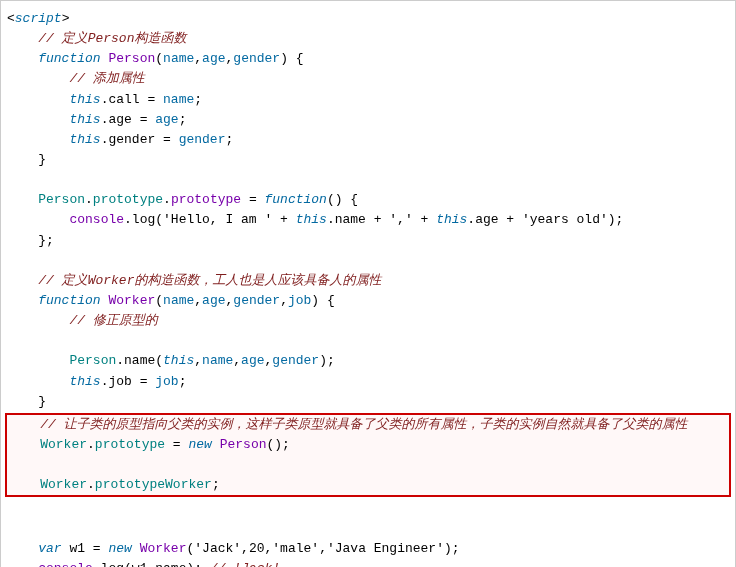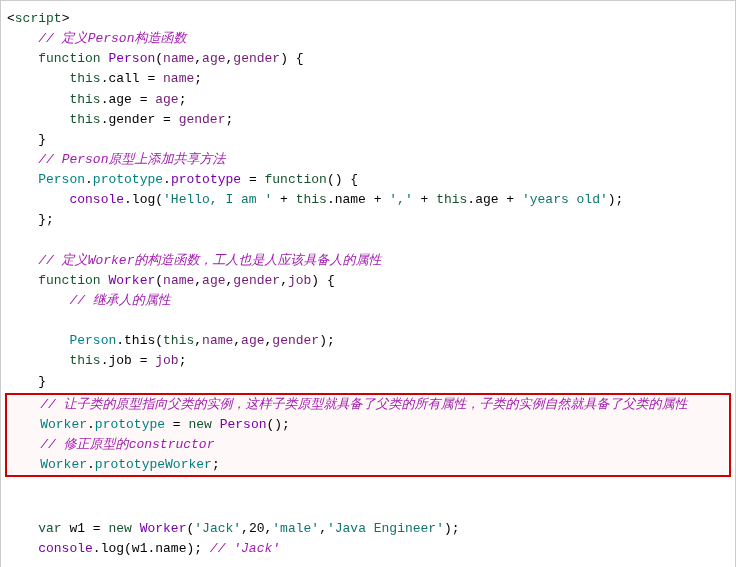--- a/index.html
+++ b/index.html
@@ -16,57 +16,58 @@
       background: #fff;
       width: 736px;
       min-height: 567px;
     }
     .line {
       display: flex;
       align-items: flex-start;
       padding: 0 2px;
       white-space: pre;
     }
-    .kw { color: #14532d; }
+    .kw { color: #0369a1; font-style: italic; }
     .fn { color: #7700aa; }
-    .cm { color: #a21caf; font-style: italic; }
-    .str { color: #0f766e; }
-    .var { color: #701a75; }
+    .cm { color: #7f1d1d; font-style: italic; }
+    .str { color: #000000; }
+    .var { color: #0369a1; }
     .plain { color: #000; }
     .cn { color: #008080; }
     span { font-family: 'Courier New', Courier, monospace; }
   </style>
 </head>
 <body>
 
 <div class="code-container">
   <div class="line"><span class="plain">&lt;</span><span class="kw">script</span><span class="plain">&gt;</span></div>
   <div class="line"><span class="plain">    </span><span class="cm">// 定义<em>Person</em>构造函数</span></div>
   <div class="line"><span class="plain">    </span><span class="kw">function</span><span class="plain"> </span><span class="fn">Person</span><span class="plain">(</span><span class="var">name</span><span class="plain">,</span><span class="var">age</span><span class="plain">,</span><span class="var">gender</span><span class="plain">) {</span></div>
+  <div class="line"><span class="plain">        </span><span class="cm">// 添加属性</span></div>
   <div class="line"><span class="plain">        </span><span class="kw">this</span><span class="plain">.call = </span><span class="var">name</span><span class="plain">;</span></div>
   <div class="line"><span class="plain">        </span><span class="kw">this</span><span class="plain">.age = </span><span class="var">age</span><span class="plain">;</span></div>
   <div class="line"><span class="plain">        </span><span class="kw">this</span><span class="plain">.gender = </span><span class="var">gender</span><span class="plain">;</span></div>
   <div class="line"><span class="plain">    }</span></div>
-  <div class="line"><span class="plain">    </span><span class="cm">// <em>Person</em>原型上添加共享方法</span></div>
+  <div class="line"><span class="plain">    </span></div>
   <div class="line"><span class="plain">    </span><span class="cn">Person</span><span class="plain">.</span><span class="cn">prototype</span><span class="plain">.</span><span class="fn">prototype</span><span class="plain"> = </span><span class="kw">function</span><span class="plain">() {</span></div>
   <div class="line"><span class="plain">        </span><span class="fn">console</span><span class="plain">.log(</span><span class="str">'Hello, I am '</span><span class="plain"> + </span><span class="kw">this</span><span class="plain">.name + </span><span class="str">','</span><span class="plain"> + </span><span class="kw">this</span><span class="plain">.age + </span><span class="str">'years old'</span><span class="plain">);</span></div>
   <div class="line"><span class="plain">    };</span></div>
   <div class="line">&nbsp;</div>
   <div class="line"><span class="plain">    </span><span class="cm">// 定义<em>Worker</em>的构造函数，工人也是人应该具备人的属性</span></div>
   <div class="line"><span class="plain">    </span><span class="kw">function</span><span class="plain"> </span><span class="fn">Worker</span><span class="plain">(</span><span class="var">name</span><span class="plain">,</span><span class="var">age</span><span class="plain">,</span><span class="var">gender</span><span class="plain">,</span><span class="var">job</span><span class="plain">) {</span></div>
-  <div class="line"><span class="plain">        </span><span class="cm">// 继承人的属性</span></div>
+  <div class="line"><span class="plain">        </span><span class="cm">// 修正原型的</span></div>
   <div class="line"><span class="plain">        </span></div>
-  <div class="line"><span class="plain">        </span><span class="cn">Person</span><span class="plain">.this(</span><span class="kw">this</span><span class="plain">,</span><span class="var">name</span><span class="plain">,</span><span class="var">age</span><span class="plain">,</span><span class="var">gender</span><span class="plain">);</span></div>
+  <div class="line"><span class="plain">        </span><span class="cn">Person</span><span class="plain">.name(</span><span class="kw">this</span><span class="plain">,</span><span class="var">name</span><span class="plain">,</span><span class="var">age</span><span class="plain">,</span><span class="var">gender</span><span class="plain">);</span></div>
   <div class="line"><span class="plain">        </span><span class="kw">this</span><span class="plain">.job = </span><span class="var">job</span><span class="plain">;</span></div>
   <div class="line"><span class="plain">    }</span></div>
 
   <div style="border: 2px solid #cc0000; background: #fff8f8; margin: 1px 0;">
     <div class="line"><span class="plain">    </span><span class="cm">// 让子类的原型指向父类的实例，这样子类原型就具备了父类的所有属性，子类的实例自然就具备了父类的属性</span></div>
     <div class="line"><span class="plain">    </span><span class="cn">Worker</span><span class="plain">.</span><span class="cn">prototype</span><span class="plain"> = </span><span class="kw">new</span><span class="plain"> </span><span class="fn">Person</span><span class="plain">();</span></div>
-    <div class="line"><span class="plain">    </span><span class="cm">// 修正原型的<em>constructor</em></span></div>
+    <div class="line"><span class="plain">    </span></div>
     <div class="line"><span class="plain">    </span><span class="cn">Worker</span><span class="plain">.</span><span class="cn">prototype</span><span class="cn">Worker</span><span class="plain">;</span></div>
   </div>
 
   <div class="line">&nbsp;</div>
   <div class="line"><span class="plain">    </span></div>
   <div class="line"><span class="plain">    </span><span class="kw">var</span><span class="plain"> w1 = </span><span class="kw">new</span><span class="plain"> </span><span class="fn">Worker</span><span class="plain">(</span><span class="str">'Jack'</span><span class="plain">,20,</span><span class="str">'male'</span><span class="plain">,</span><span class="str">'Java Engineer'</span><span class="plain">);</span></div>
   <div class="line"><span class="plain">    </span><span class="fn">console</span><span class="plain">.log(w1.name); </span><span class="cm">// 'Jack'</span></div>
 
 </div>
 

